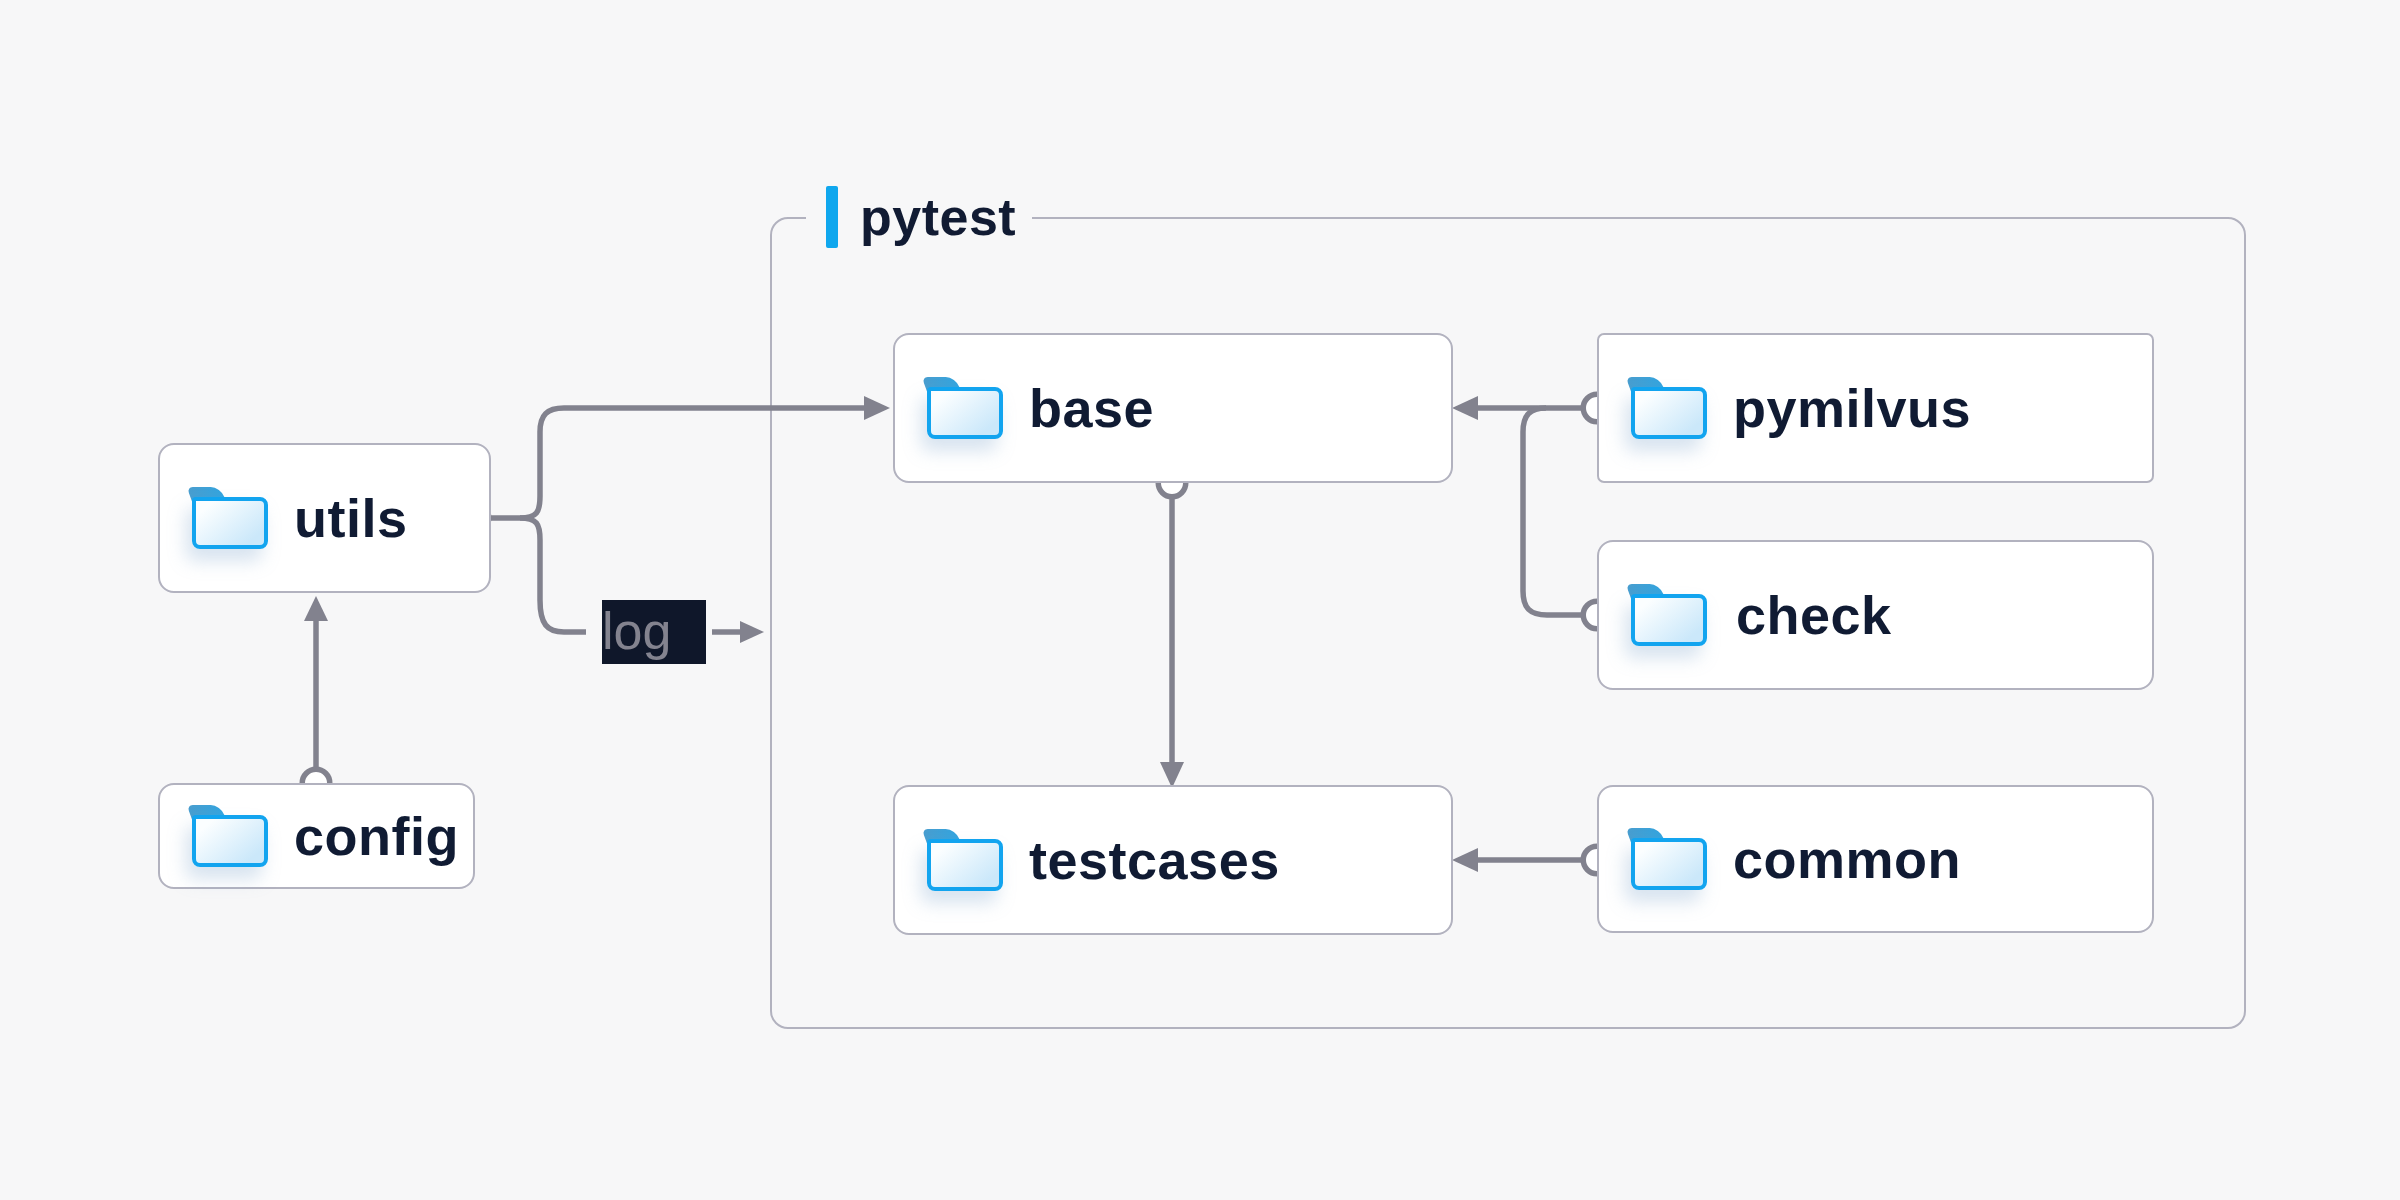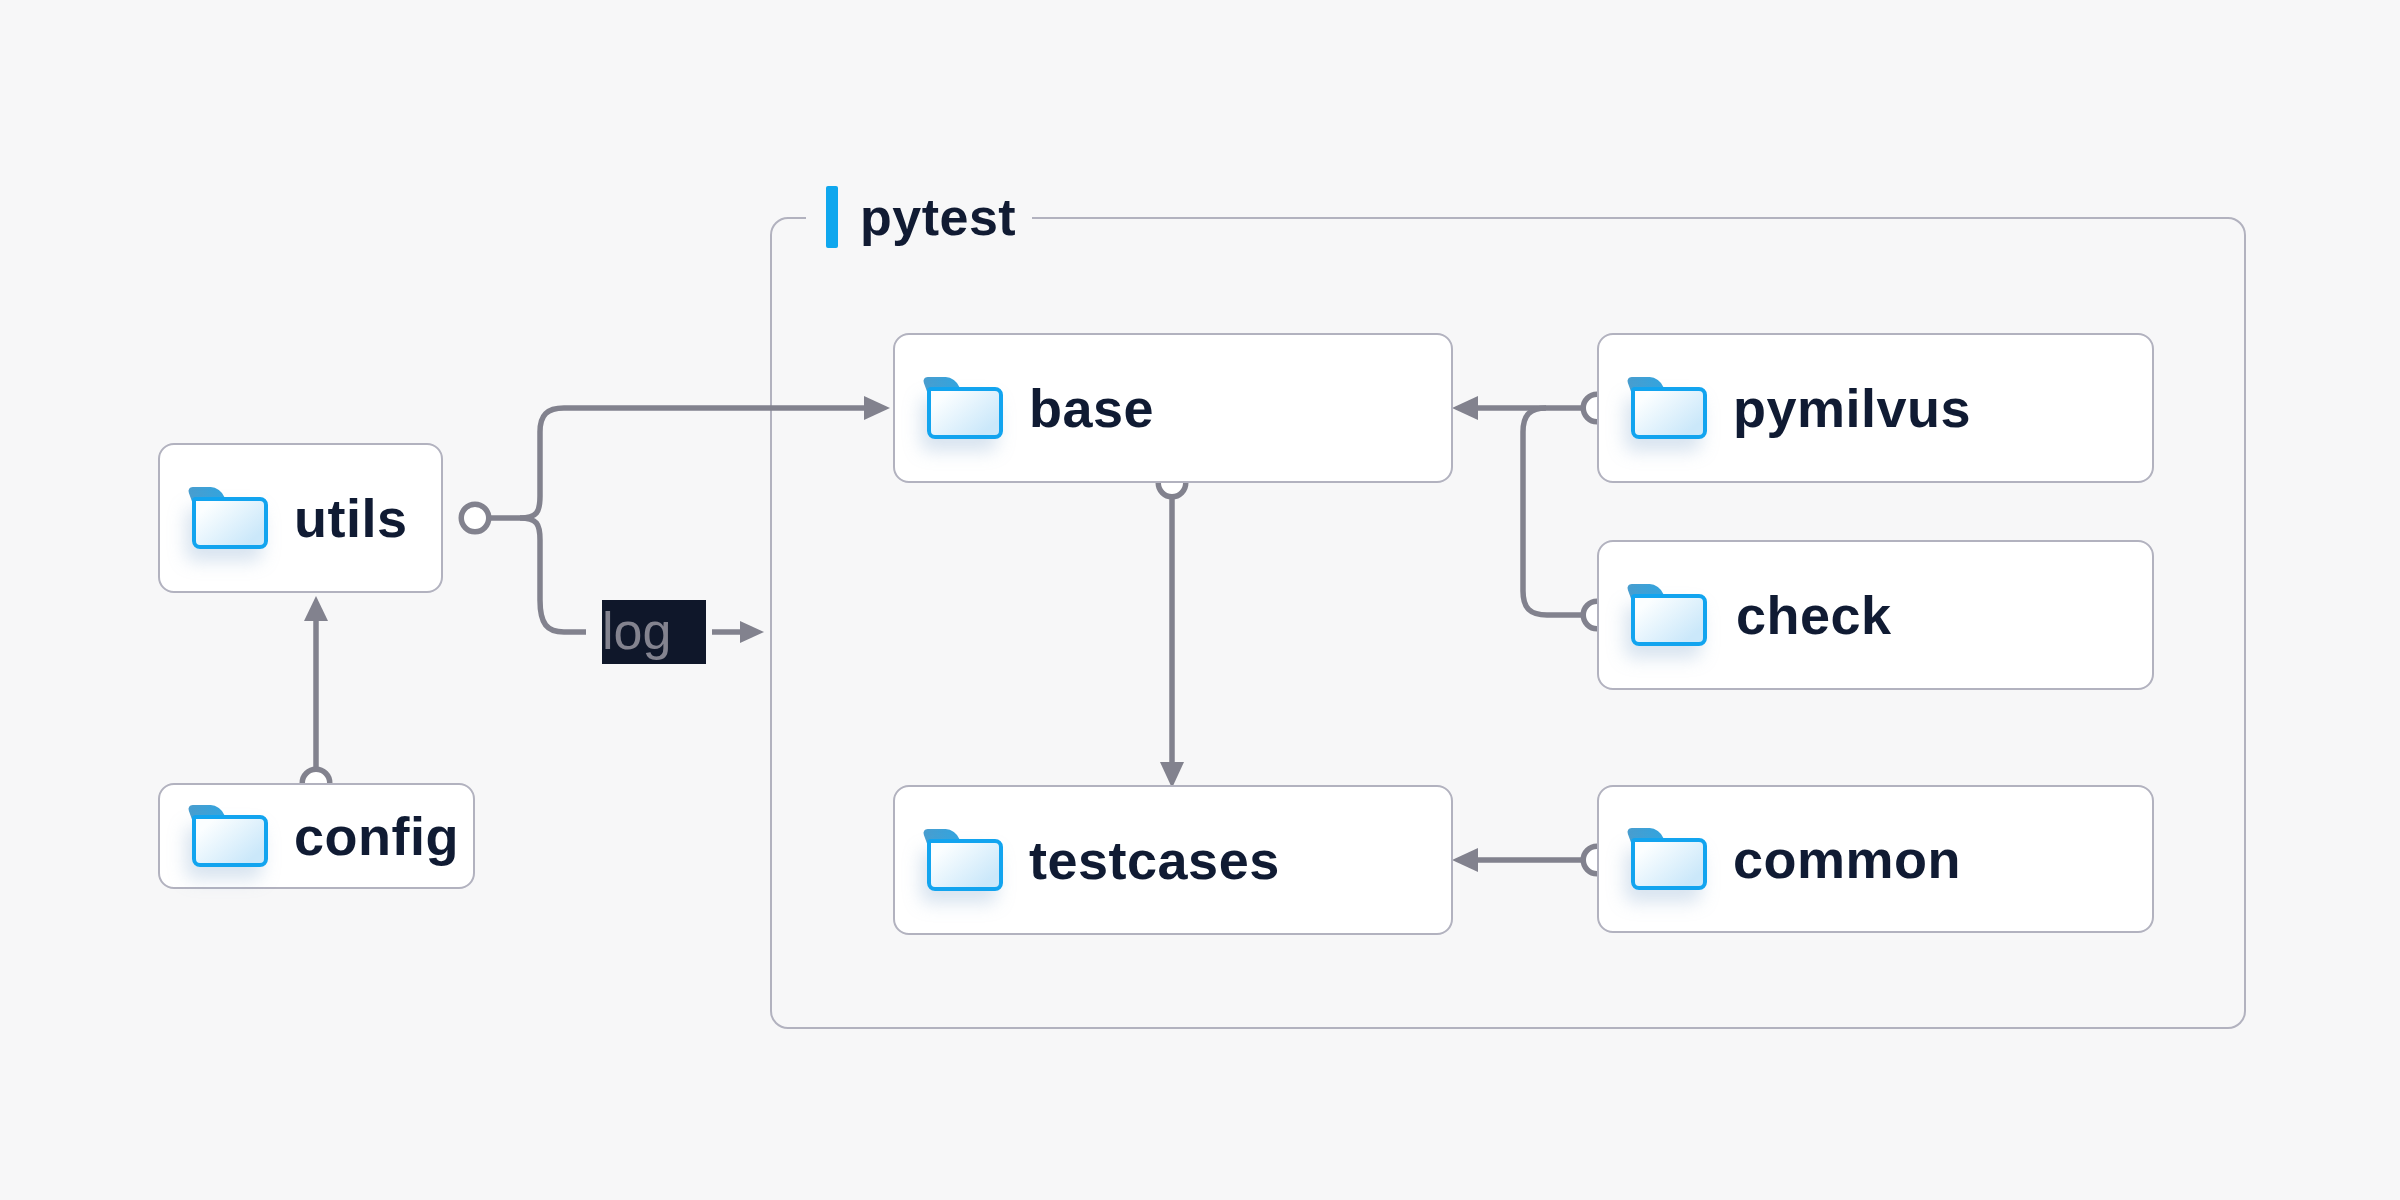--- a/index.html
+++ b/index.html
@@ -126,21 +126,21 @@
       <polygon points="890,408 864,396 864,420"></polygon>
       <polygon points="764,632 740,621 740,643"></polygon>
       <polygon points="1172,788 1160,762 1184,762"></polygon>
       <polygon points="1452,408 1478,396 1478,420"></polygon>
       <polygon points="1452,860 1478,848 1478,872"></polygon>
     </g>
   </svg>
 
   <div class="edge-label">log</div>
 
-  <div class="node" style="left:158px;top:443px;width:285px;height:150px;">
+  <div class="node" style="left:158px;top:443px;width:333px;height:150px;">
     <div class="folder">
         <div class="tab"></div>
         <div class="body"></div>
       </div>
     <div class="node-label">utils</div>
   </div>
 
   <div class="node" style="left:158px;top:783px;width:317px;height:106px;">
     <div class="folder">
         <div class="tab"></div>
@@ -150,21 +150,21 @@
   </div>
 
   <div class="node" style="left:893px;top:333px;width:560px;height:150px;">
     <div class="folder">
         <div class="tab"></div>
         <div class="body"></div>
       </div>
     <div class="node-label">base</div>
   </div>
 
-  <div class="node" style="left:1597px;top:333px;width:557px;height:150px;">
+  <div class="node" style="left:1597px;top:333px;width:557px;height:150px;border-radius:7px;">
     <div class="folder">
         <div class="tab"></div>
         <div class="body"></div>
       </div>
     <div class="node-label">pymilvus</div>
   </div>
 
   <div class="node" style="left:1597px;top:540px;width:557px;height:150px;gap:29px;">
     <div class="folder">
         <div class="tab"></div>

